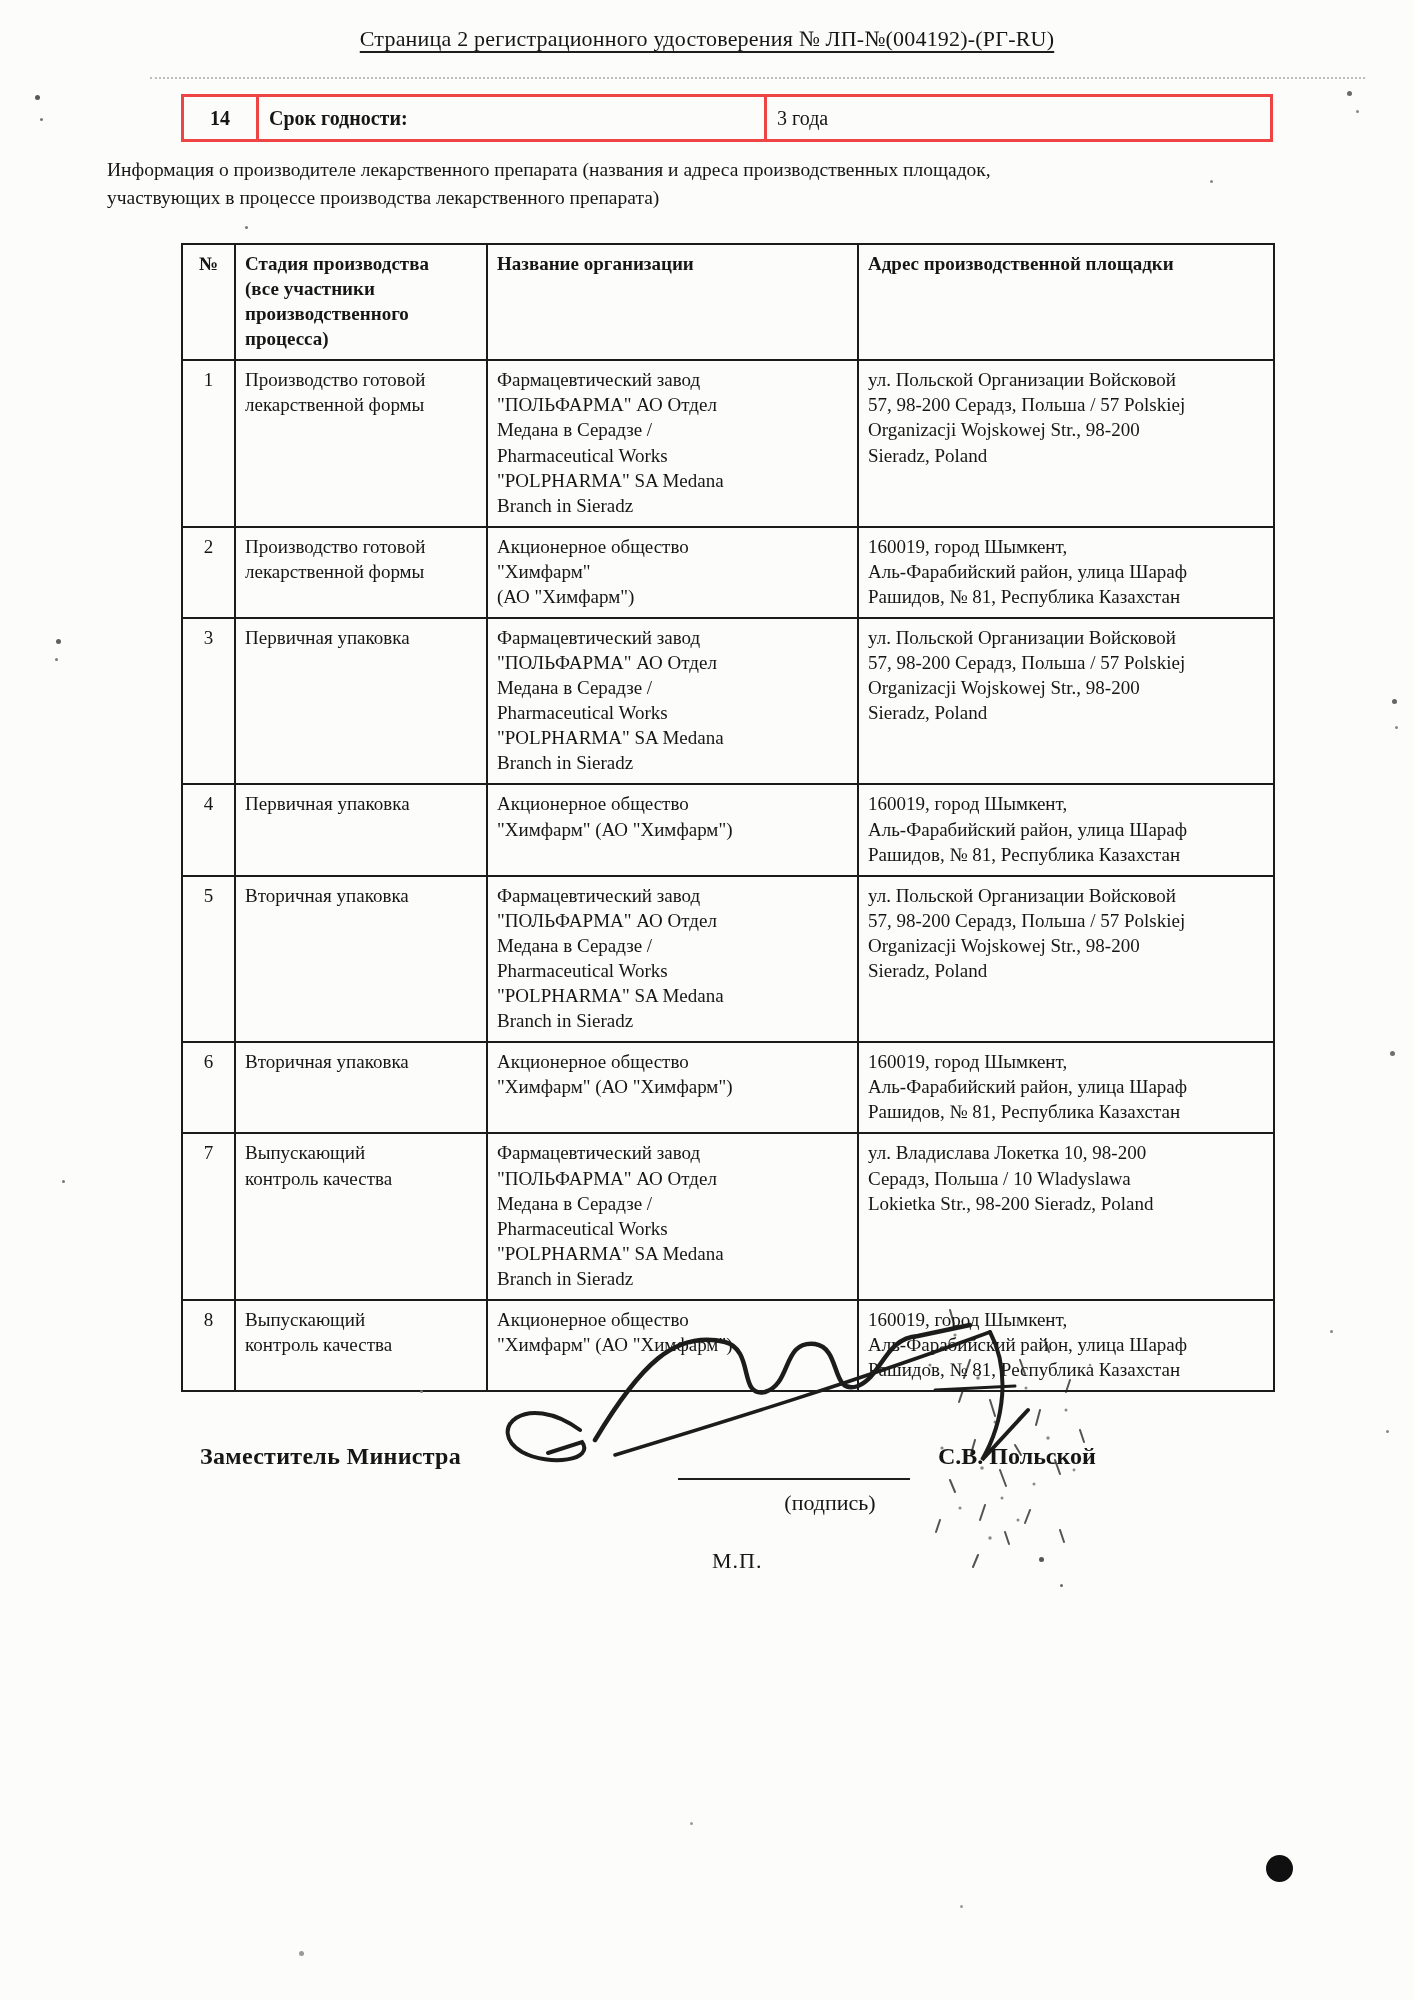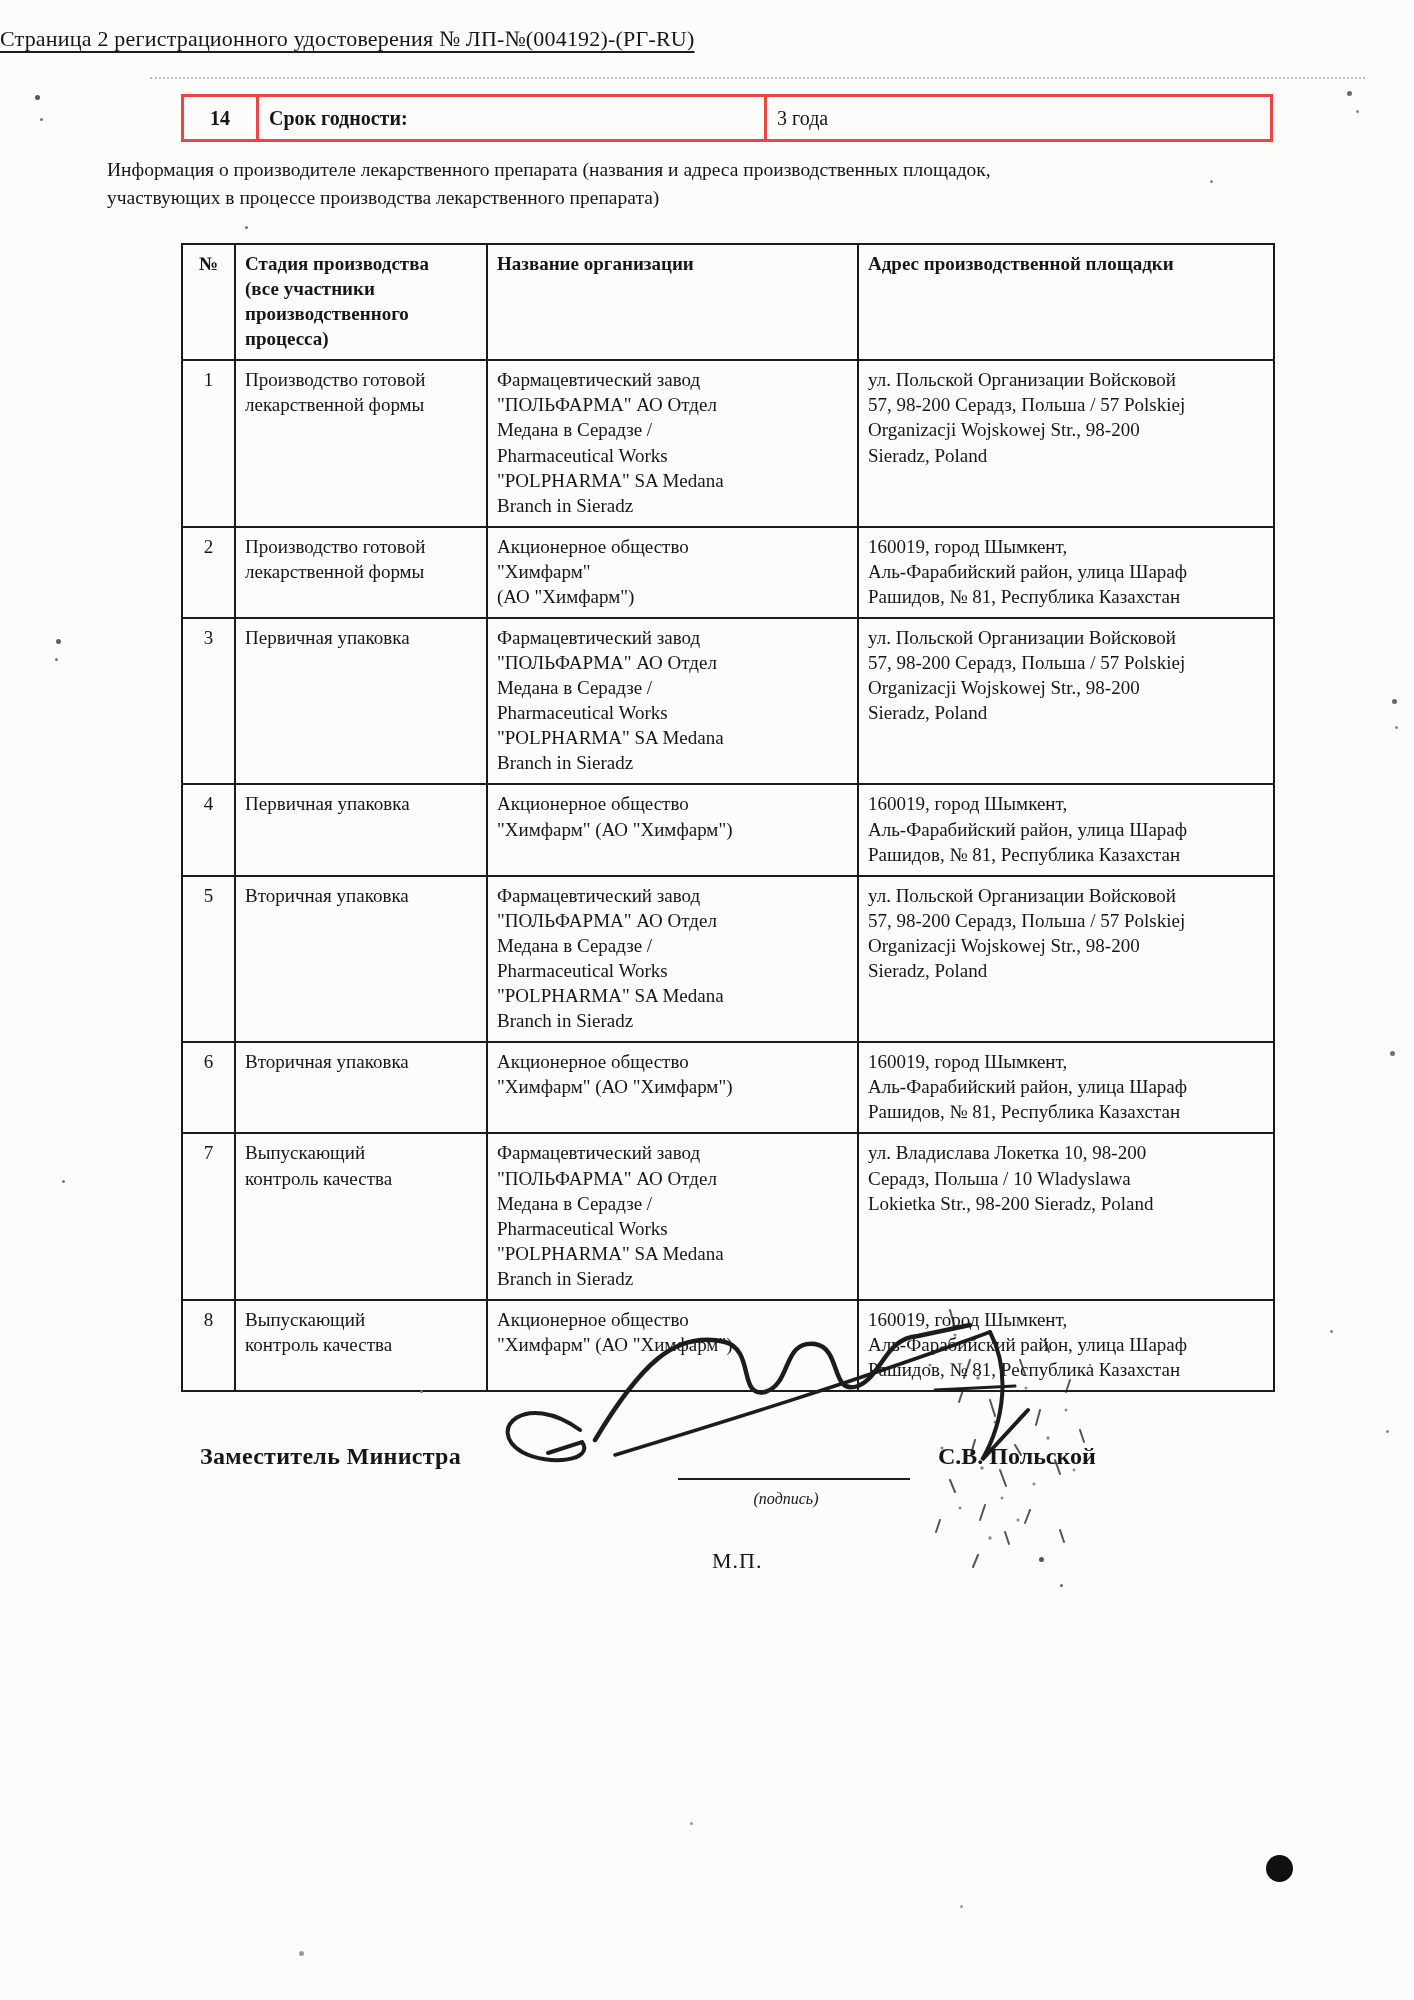--- a/index.html
+++ b/index.html
@@ -5,21 +5,21 @@
   html,body{margin:0;padding:0;background:#e8e8e6;}
   .page{
     position:relative;width:1414px;height:2000px;margin:0 auto;
     background:#fcfcfa;color:#161616;
     font-family:"Liberation Serif","DejaVu Serif",serif;
     overflow:hidden;
   }
   
   .doc-title{
     position:absolute;top:26px;left:0;width:100%;
-    font-size:22px;letter-spacing:.2px;
+    text-align:center;font-size:22px;letter-spacing:.2px;
   }
   .doc-title span{
     text-decoration:underline;
     text-decoration-thickness:2px;
     text-underline-offset:5px;
     text-decoration-color:#1d1d1d;
   }
   .dotline{position:absolute;border-top:2px dotted #8a8a8a;opacity:.55;}
   
   .shelf-table{
@@ -53,21 +53,21 @@
   .man-table th{font-weight:bold;}
   .col-num{width:53px;}
   .col-stage{width:252px;}
   .col-org{width:371px;}
   .col-addr{width:416px;}
   .cell-num{text-align:center !important;}
   
   .minister-title{position:absolute;top:1443px;left:200px;font-size:24px;font-weight:bold;letter-spacing:.3px;}
   .signer-name{position:absolute;top:1443px;left:938px;font-size:24px;font-weight:bold;}
   .sig-line{position:absolute;top:1478px;left:678px;width:232px;border-top:2.5px solid #1e1e1e;}
-  .sig-caption{position:absolute;top:1490px;left:680px;width:212px;text-align:center;font-size:16px;font-style:italic;}
+  .sig-caption{position:absolute;top:1490px;left:724px;width:212px;text-align:center;font-size:22px;}
   .seal-mark{position:absolute;top:1548px;left:712px;font-size:22px;letter-spacing:1px;}
   .sig-svg{position:absolute;top:1270px;left:430px;pointer-events:none;}
   
   .page-dot{
     position:absolute;top:1855px;left:1266px;width:27px;height:27px;
     border-radius:50%;background:#101010;
   }
   .speckles{
     position:absolute;top:0;left:0;width:3px;height:3px;border-radius:50%;
     background:transparent;

